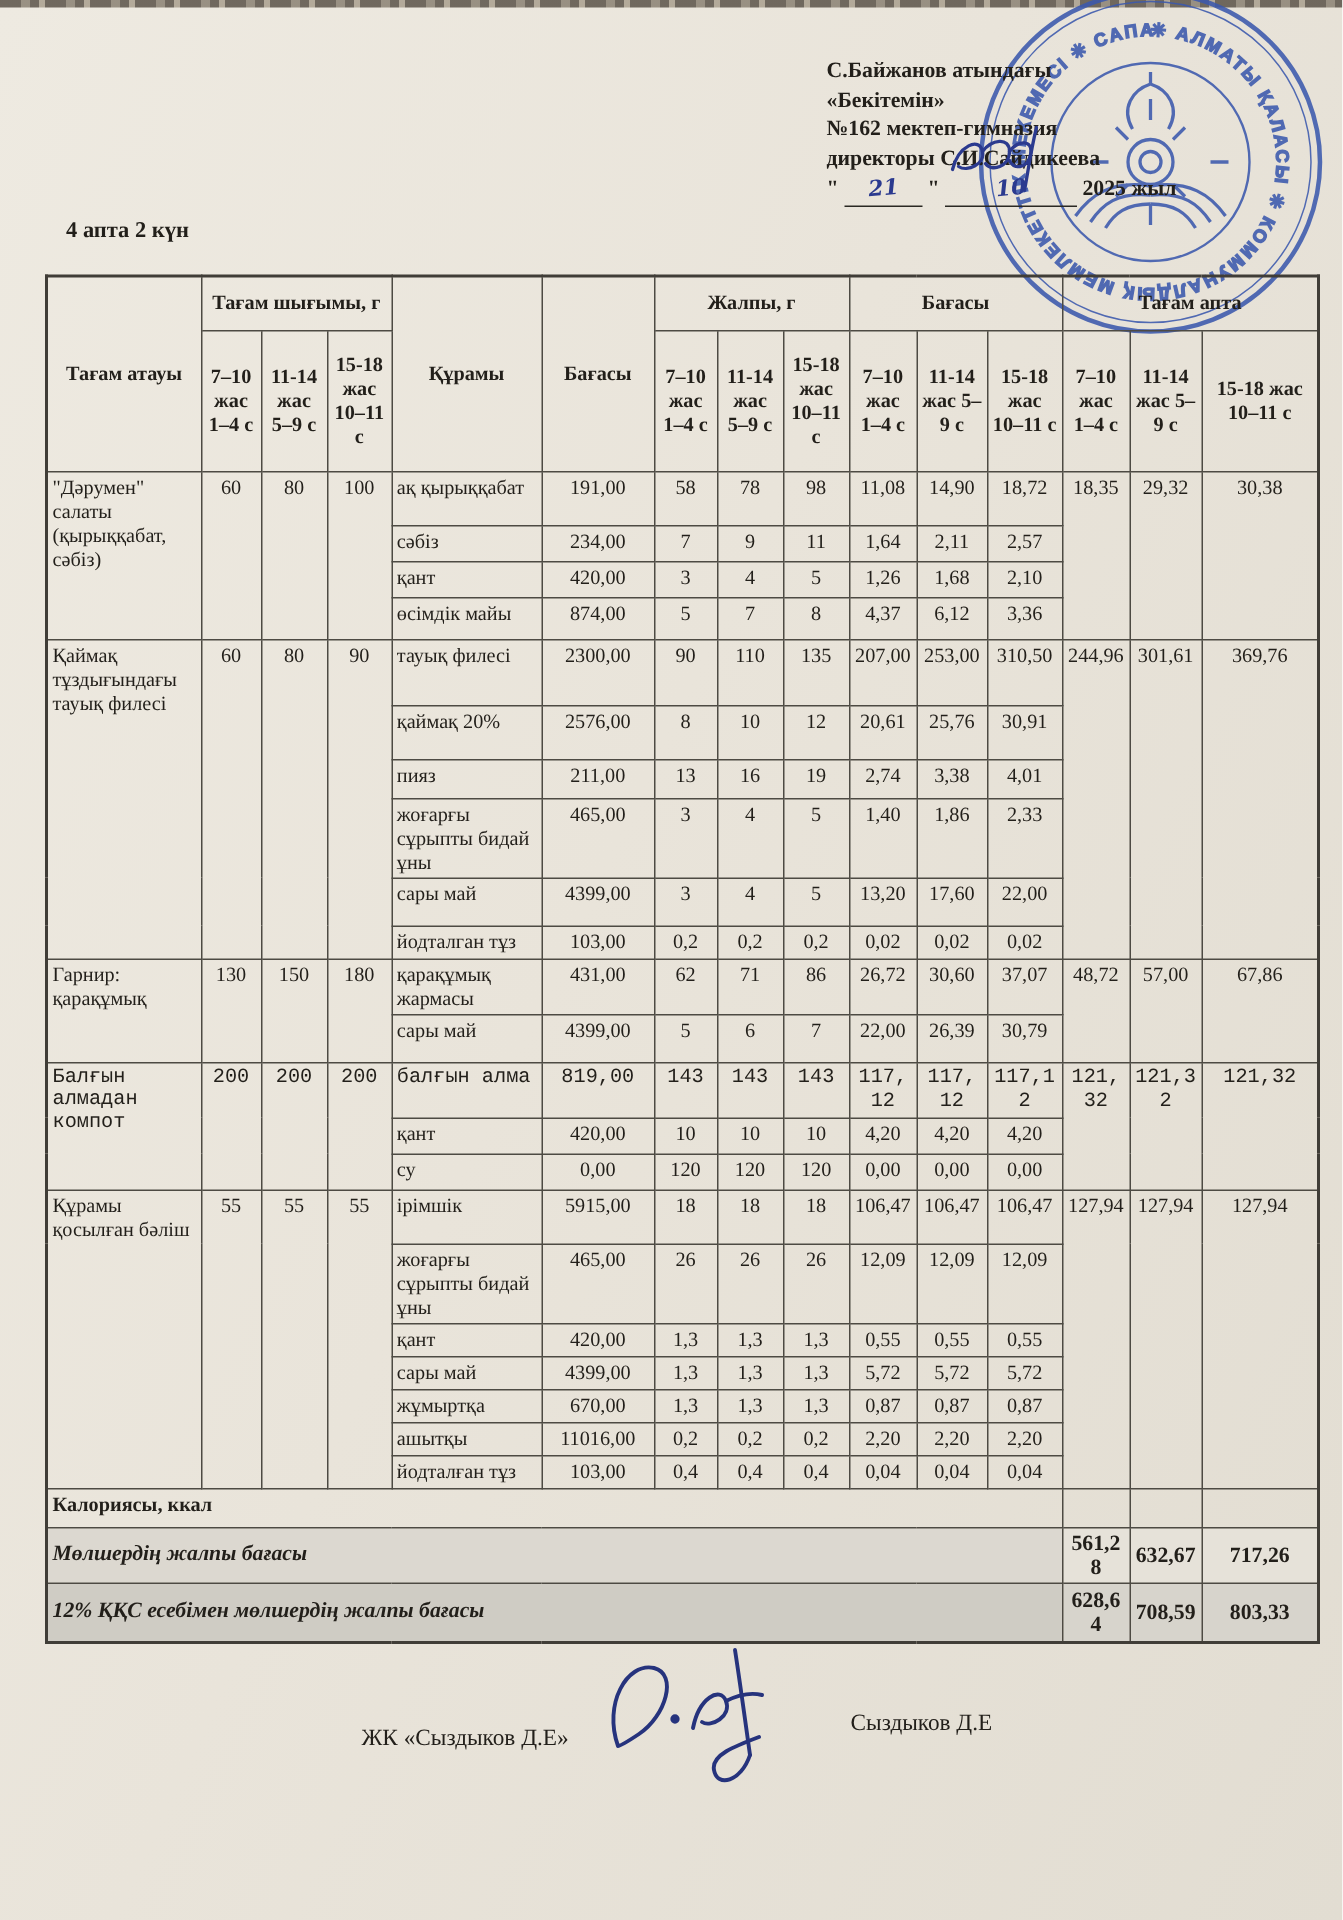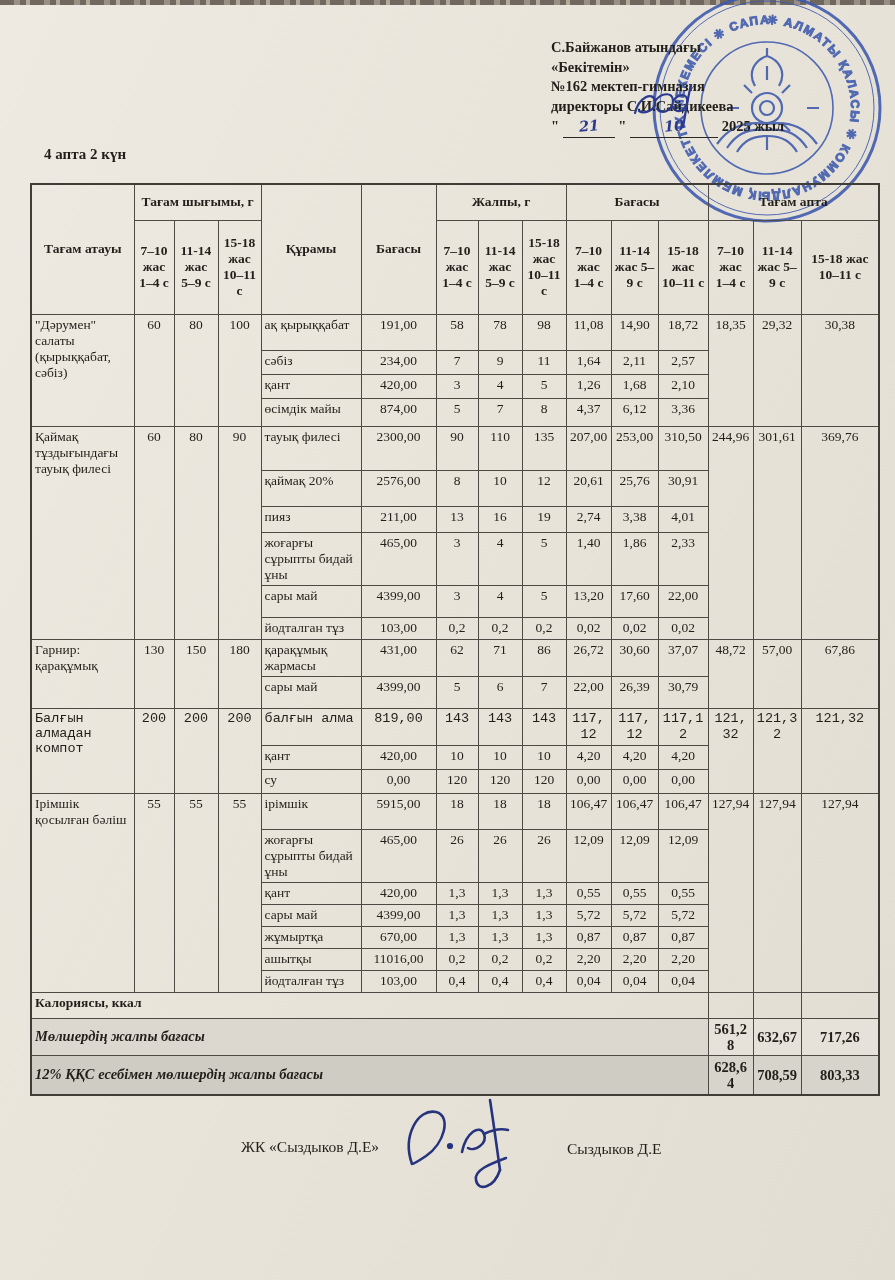--- a/index.html
+++ b/index.html
@@ -58,21 +58,21 @@
   .sum-row{height:36px;font-family:Liberation Serif, serif;} 
   .vat-row{height:40px;}
   .sum-row td.lab,.vat-row td.lab{font-style:italic;font-size:14.5px;vertical-align:middle;}
   .sum-row td{background:#dcd8d0;}
   .sum-row td.num{background:#e6e2d9;}
   .vat-row td{background:#cfccc4;}
   .vat-row td.num{background:#d7d4cc;margin-left:44px;}
   .sum-row td.num,.vat-row td.num{font-size:14.5px;vertical-align:middle;}
   
   .bottom-line{position:absolute;top:1138px;left:0;width:100%;font-size:15.5px;}
-  .company{position:absolute;left:241px;top:0;text-align:center;}
+  .company{position:absolute;left:241px;top:12px;text-align:center;}
   .owner{position:absolute;left:567px;top:2px;}
   .sig-big{position:absolute;left:398px;top:-52px;pointer-events:none;}
 </style>
 </head>
 <body>
 
 <div class="page">
   <div class="scan-edge"></div>
 
   <svg class="stamp" width="248" height="248" viewBox="0 0 248 248">
@@ -343,21 +343,21 @@
           <td class="nm">су</td>
           <td class="num">0,00</td>
           <td class="num">120</td>
           <td class="num">120</td>
           <td class="num">120</td>
           <td class="num">0,00</td>
           <td class="num">0,00</td>
           <td class="num">0,00</td>
         </tr>
         <tr style="height: 36px;">
-          <td rowspan="7" class="nm">Ірімшік қосылған бәліш</td>
+          <td rowspan="7" class="nm">Құрамы қосылған бәліш</td>
           <td rowspan="7" class="num">55</td>
           <td rowspan="7" class="num">55</td>
           <td rowspan="7" class="num">55</td>
           <td class="nm">ірімшік</td>
           <td class="num">5915,00</td>
           <td class="num">18</td>
           <td class="num">18</td>
           <td class="num">18</td>
           <td class="num">106,47</td>
           <td class="num">106,47</td>

